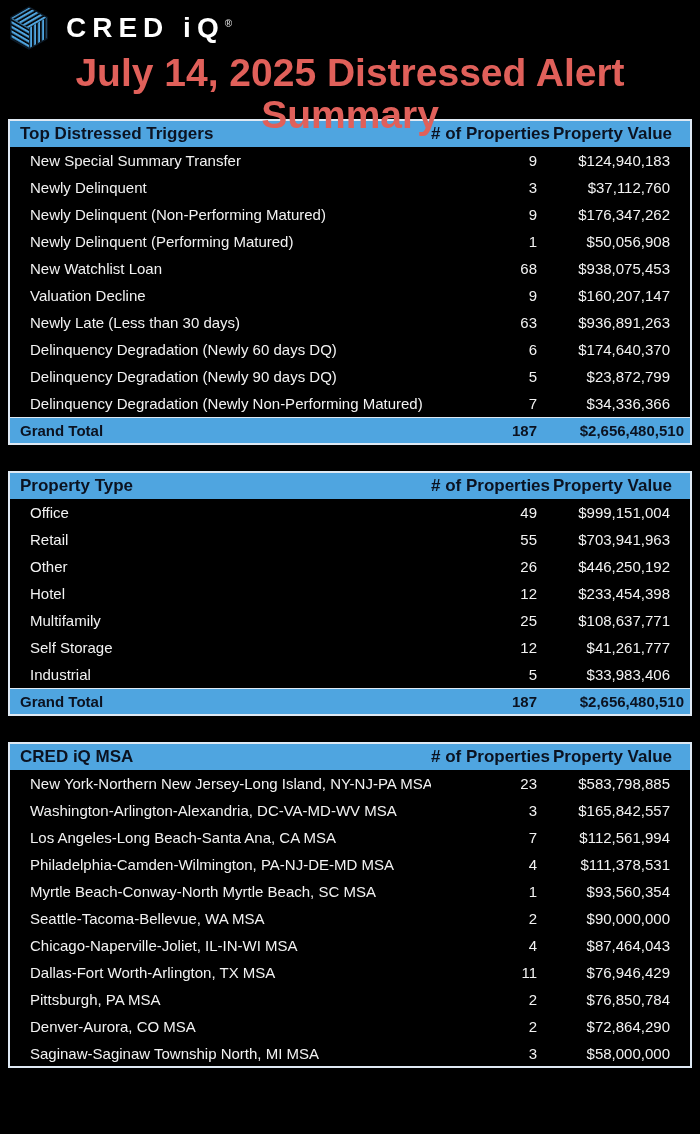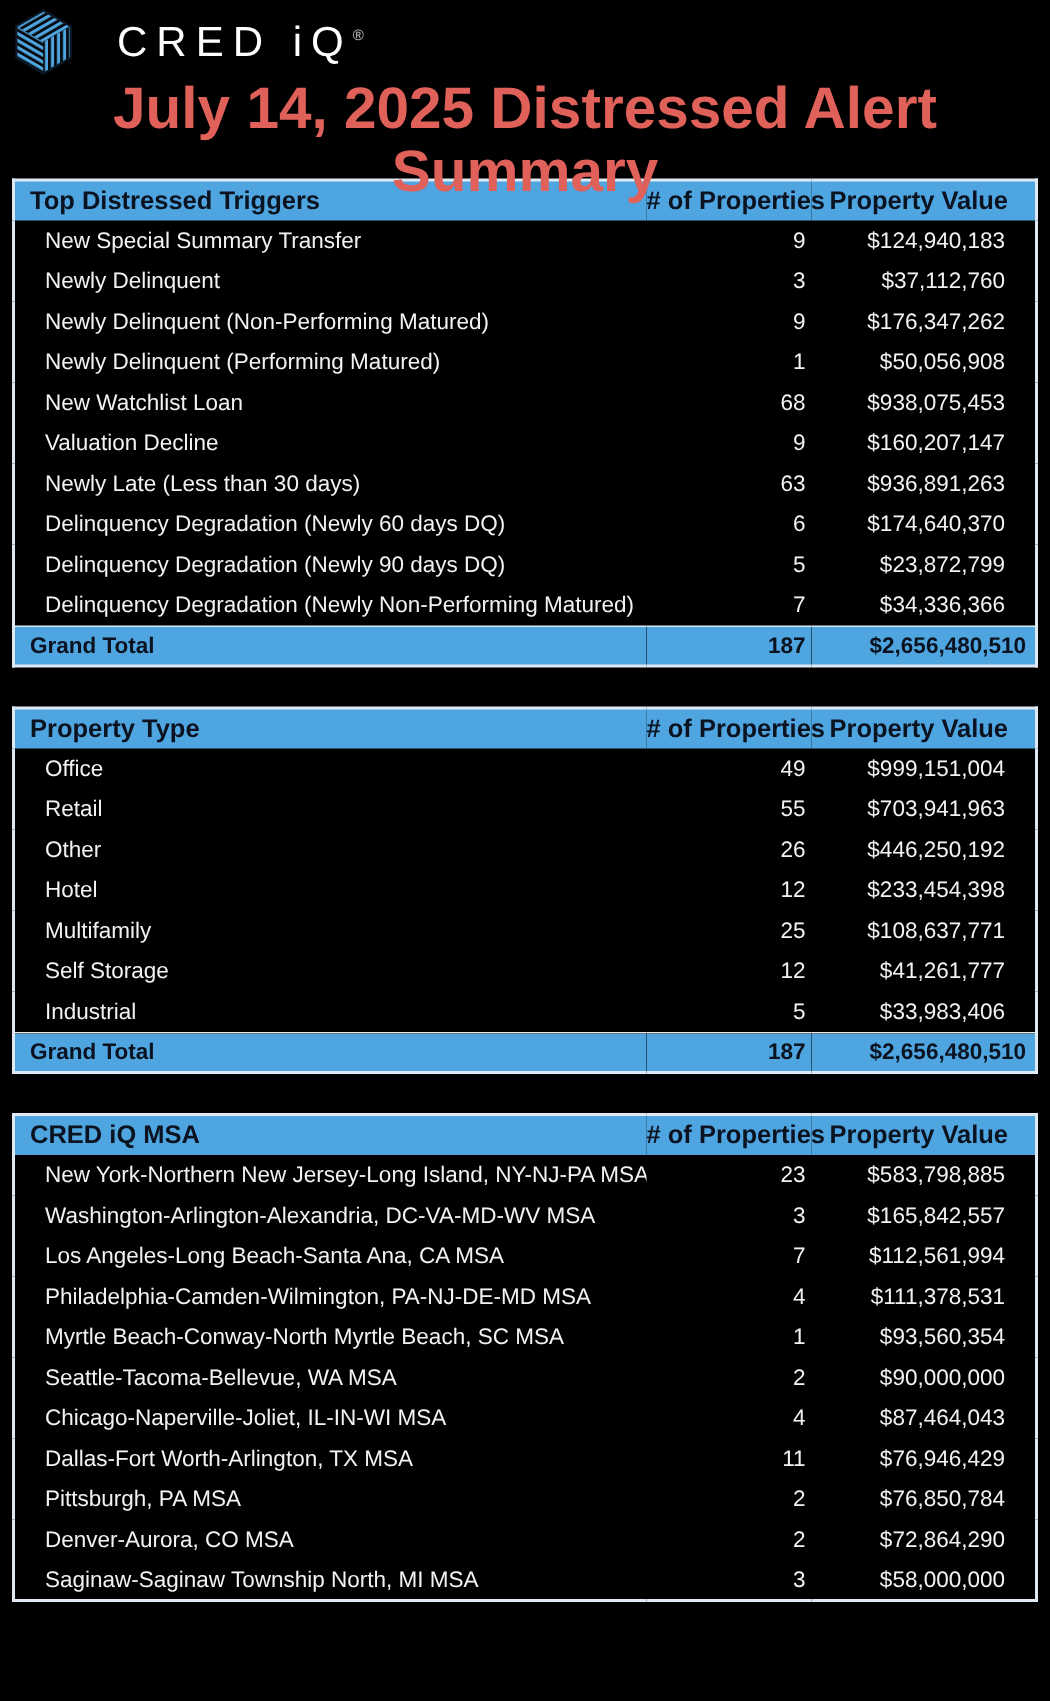--- a/index.html
+++ b/index.html
@@ -16,22 +16,22 @@
     background:var(--background);
     font-family:"Liberation Sans", sans-serif;
     color:var(--body-text);
   }
   .logo-row{
     display:flex;align-items:center;
     padding:6px 0 0 8px;height:50px;
   }
   .logo-mark{width:42px;height:46px;flex:0 0 auto;}
   .logo-text{
-    color:#ffffff;font-size:28px;font-weight:normal;
-    letter-spacing:6px;margin-left:28px;white-space:nowrap;
+    color:#ffffff;font-size:28px;font-weight:bold;
+    letter-spacing:6px;margin-left:16px;white-space:nowrap;
   }
   .logo-text .reg{
     font-size:10px;letter-spacing:0;vertical-align:super;color:#cccccc;
   }
   .page-title{
     text-align:center;
     color:var(--title-red);
     font-size:39px;font-weight:bold;
     height:42px;line-height:42px;
     margin-top:2px;

